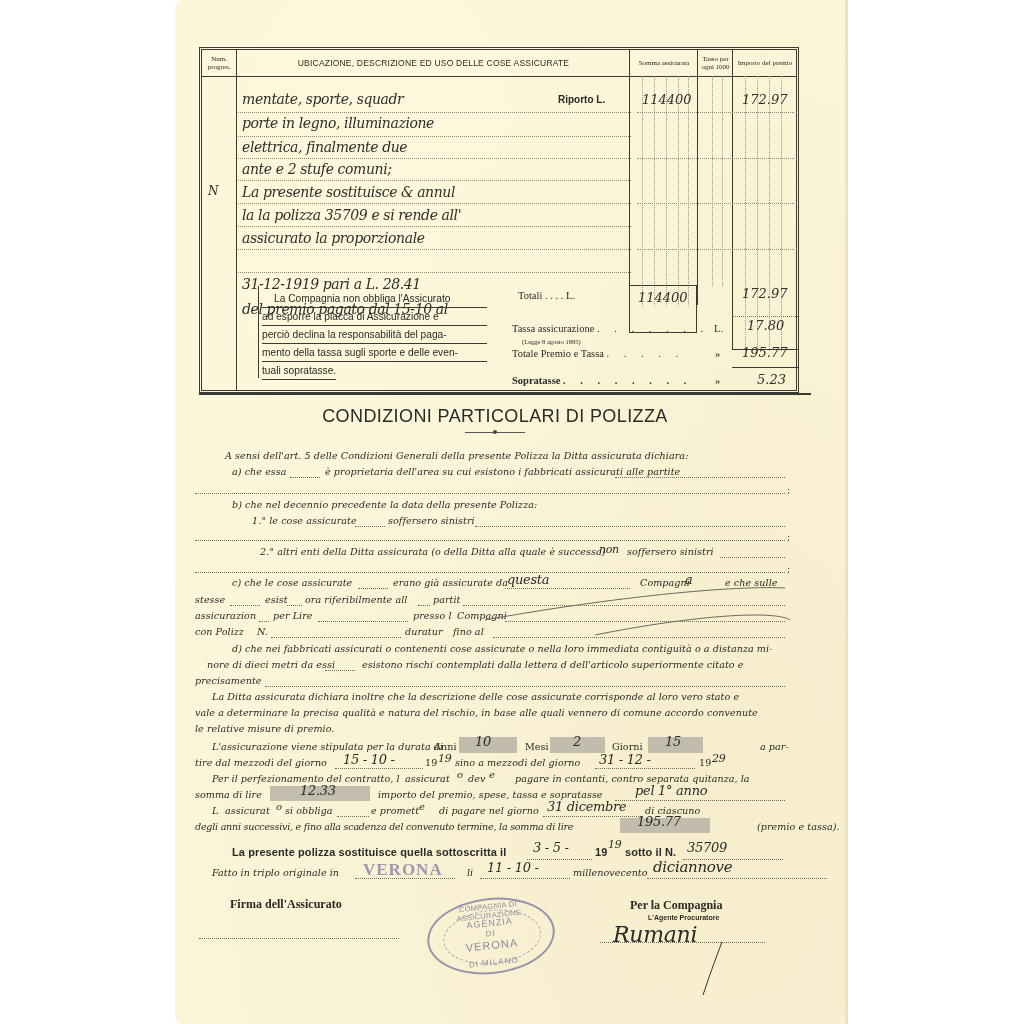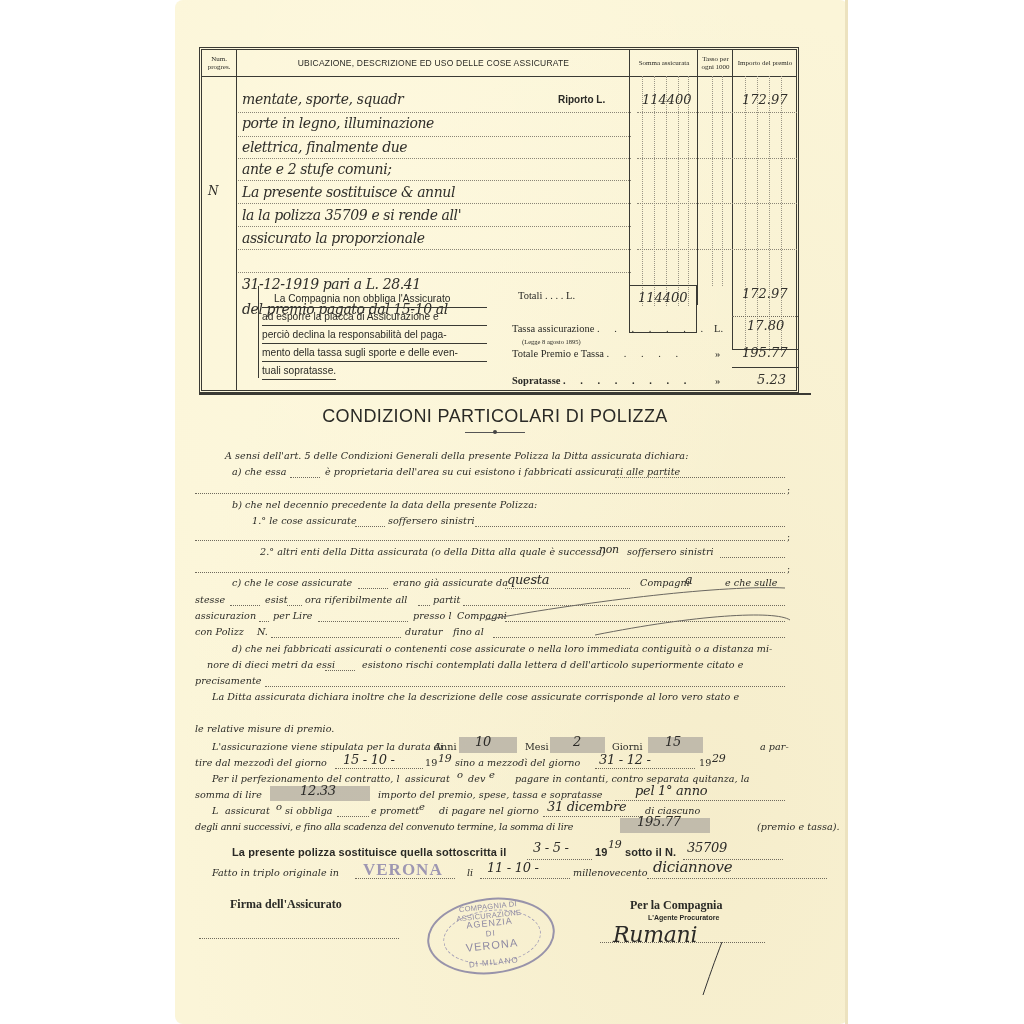--- a/index.html
+++ b/index.html
@@ -246,20 +246,21 @@
   </svg>
 
   <div class="it" style="left:57px;top:643px;">d) che nei fabbricati assicurati o contenenti cose assicurate o nella loro immediata contiguità o a distanza mi-</div>
   <div class="it" style="left:20px;top:659px;margin-left:12px;">nore di dieci metri da essi</div>
   <div class="fill" style="left:150px;top:670px;width:30px;"></div>
   <div class="it" style="left:187px;top:659px;">esistono rischi contemplati dalla lettera d dell'articolo superiormente citato e</div>
   <div class="it" style="left:20px;top:675px;">precisamente</div>
   <div class="fill" style="left:90px;top:686px;width:520px;"></div>
 
   <div class="it" style="left:37px;top:691px;">La Ditta assicurata dichiara inoltre che la descrizione delle cose assicurate corrisponde al loro vero stato e</div>
+  <div class="it" style="left:20px;top:707px;">vale a determinare la precisa qualità e natura del rischio, in base alle quali vennero di comune accordo convenute</div>
   <div class="it" style="left:20px;top:723px;">le relative misure di premio.</div>
 
   <div class="it" style="left:37px;top:741px;">L'assicurazione viene stipulata per la durata di</div>
   <div class="it up" style="left:259px;top:741px;">Anni</div>
   <div class="grey-box" style="left:284px;top:737px;width:58px;height:16px;"></div>
   <div class="hw" style="left:300px;top:734px;">10</div>
   <div class="it up" style="left:350px;top:741px;">Mesi</div>
   <div class="grey-box" style="left:375px;top:737px;width:55px;height:16px;"></div>
   <div class="hw" style="left:398px;top:734px;">2</div>
   <div class="it up" style="left:437px;top:741px;">Giorni</div>

